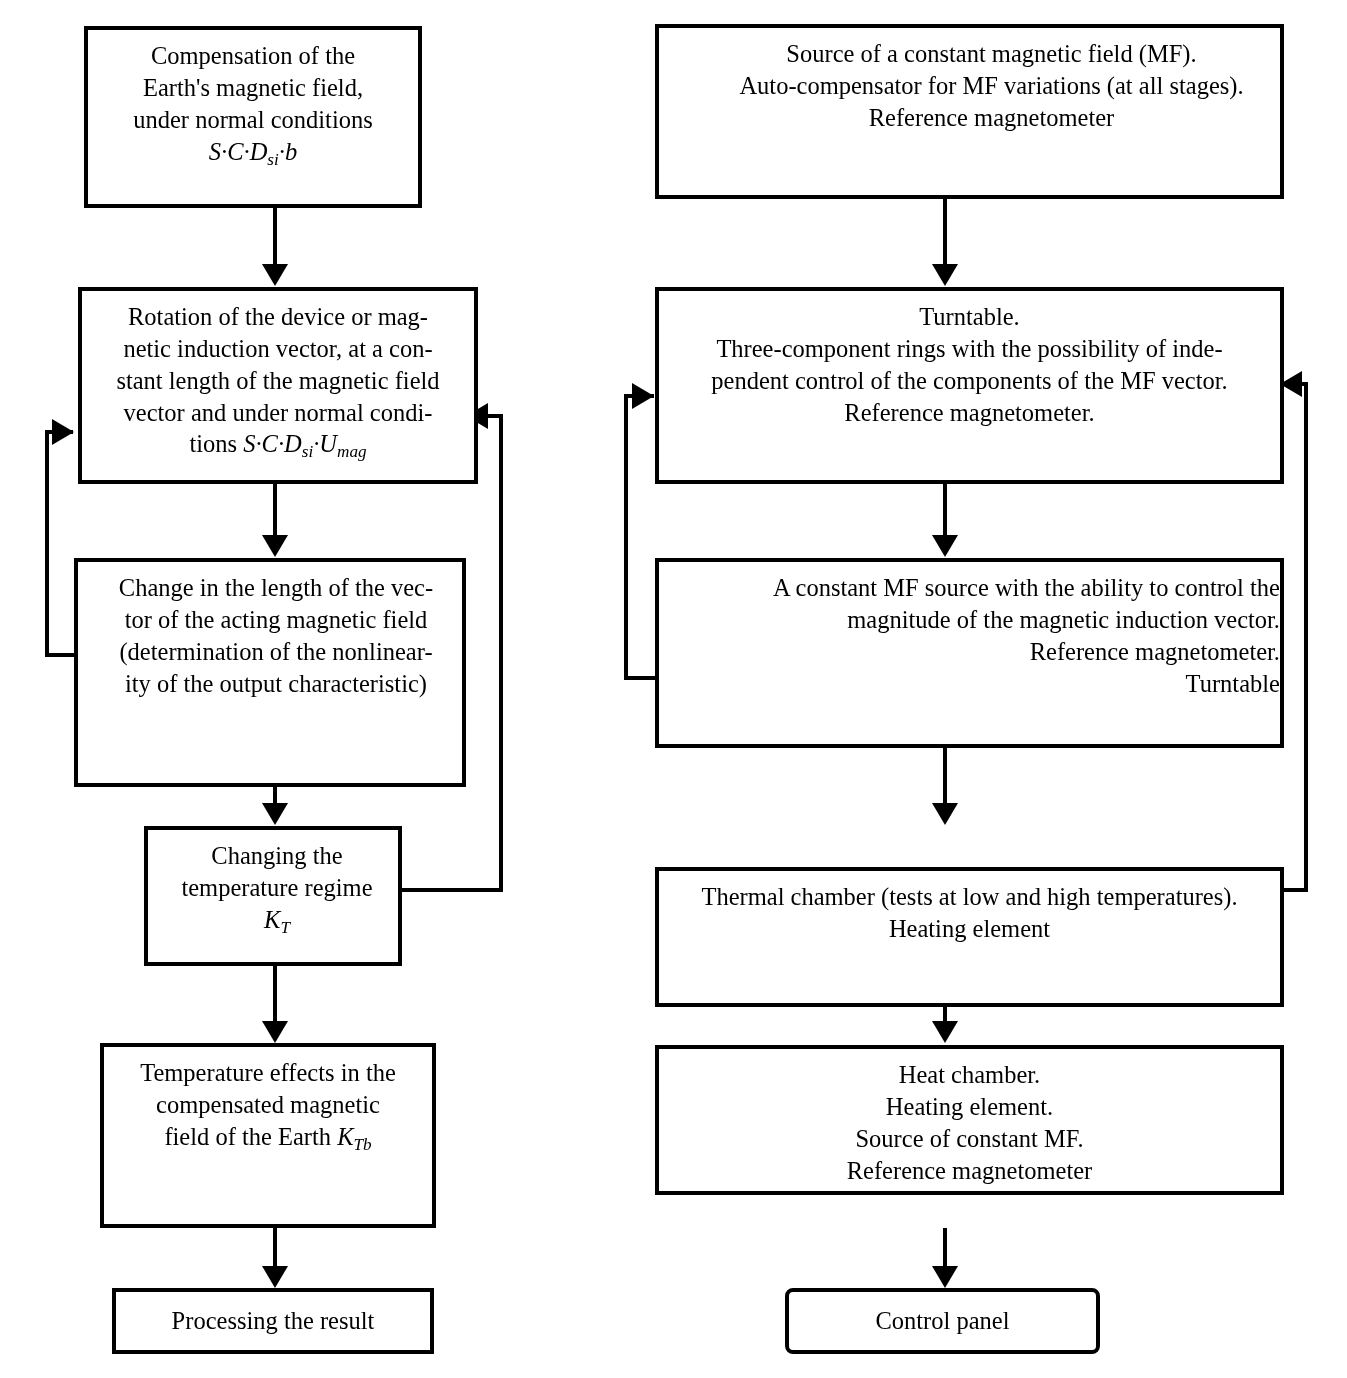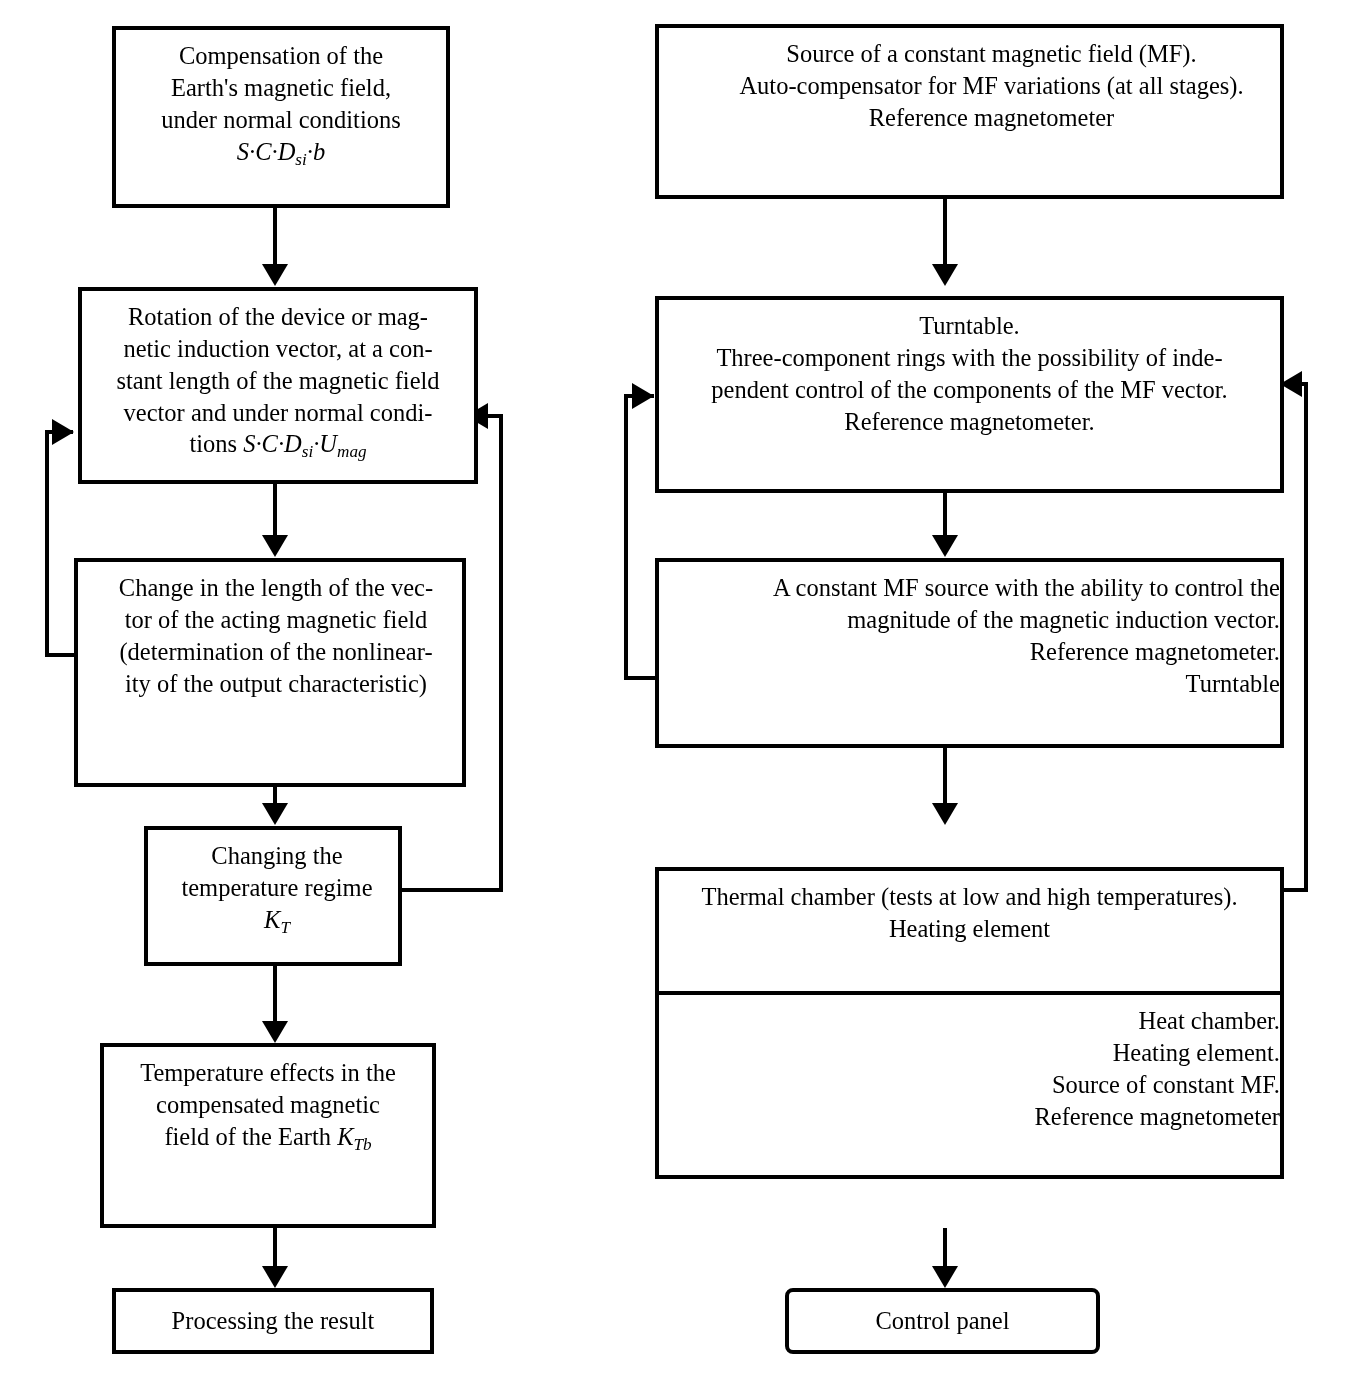--- a/index.html
+++ b/index.html
@@ -69,21 +69,21 @@
     border-bottom: 13px solid transparent;
     border-right: 22px solid #000000;
     z-index: 2;
   }
 </style>
 </head>
 <body>
 
 <div id="canvas">
 
-  <div class="box" style="left:112px; top:26px; width:338px; height:182px;">
+  <div class="box" style="left:84px; top:26px; width:338px; height:182px;">
     <span class="line">Compensation of the</span>
     <span class="line">Earth's magnetic field,</span>
     <span class="line">under normal conditions</span>
     <span class="line"><span class="ital">S·C·D</span><span class="sub">si</span><span class="ital">·b</span></span>
   </div>
 
   <div class="box" style="left:78px; top:287px; width:400px; height:197px;">
     <span class="line">Rotation of the device or mag-</span>
     <span class="line">netic induction vector, at a con-</span>
     <span class="line">stant length of the magnetic field</span>
@@ -113,40 +113,40 @@
   <div class="box" style="left:112px; top:1288px; width:322px; height:66px; padding-top:13px;">
     <span class="line">Processing the result</span>
   </div>
 
   <div class="box" style="left:655px; top:24px; width:629px; height:175px;padding-left:44px;">
     <span class="line">Source of a constant magnetic field (MF).</span>
     <span class="line">Auto-compensator for MF variations (at all stages).</span>
     <span class="line">Reference magnetometer</span>
   </div>
 
-  <div class="box" style="left:655px; top:296px; width:629px; height:197px;text-align:center;">
+  <div class="box" style="left:655px; top:287px; width:629px; height:197px;text-align:center;">
     <span class="line">Turntable.</span>
     <span class="line">Three-component rings with the possibility of inde-</span>
     <span class="line">pendent control of the components of the MF vector.</span>
     <span class="line">Reference magnetometer.</span>
   </div>
 
   <div class="box" style="left:655px; top:558px; width:629px; height:190px;text-align:right;">
     <span class="line">A constant MF source with the ability to control the</span>
     <span class="line">magnitude of the magnetic induction vector.</span>
     <span class="line">Reference magnetometer.</span>
     <span class="line">Turntable</span>
   </div>
 
   <div class="box" style="left:655px; top:826px; width:629px; height:140px;margin-top:41px;">
     <span class="line">Thermal chamber (tests at low and high temperatures).</span>
     <span class="line">Heating element</span>
   </div>
 
-  <div class="box" style="left:655px; top:991px; width:629px; height:188px;text-align:right;">
+  <div class="box" style="left:655px; top:1045px; width:629px; height:150px;">
     <span class="line">Heat chamber.</span>
     <span class="line">Heating element.</span>
     <span class="line">Source of constant MF.</span>
     <span class="line">Reference magnetometer</span>
   </div>
 
   <div class="box" style="left:785px; top:1288px; width:315px; height:66px; padding-top:13px;border-radius:8px;">
     <span class="line">Control panel</span>
   </div>
 

